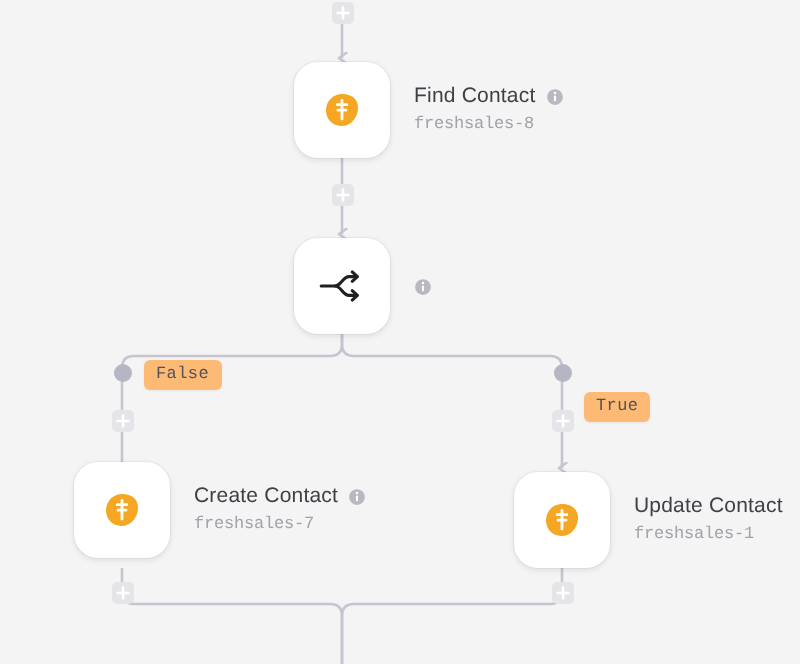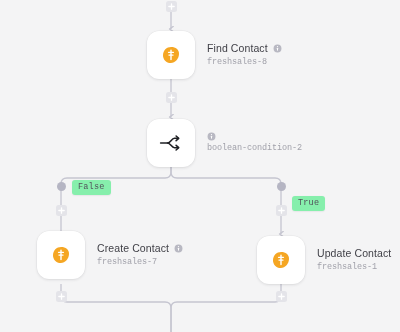--- a/index.html
+++ b/index.html
@@ -97,21 +97,21 @@
   
   .branch-dot {
     position: absolute;
     width: 9px;
     height: 9px;
     border-radius: 50%;
     background: #b5b5c3;
   }
   .branch-pill {
     position: absolute;
-    background: #86efac;
+    background: #fdba74;
     border-radius: 3px;
     padding: 2px 6px 3px 6px;
     font-family: "Liberation Mono", monospace;
     font-size: 8.5px;
     color: #52525b;
     line-height: 10px;
     letter-spacing: 0.2px;
     box-shadow: 0 0.5px 1.5px rgba(16,17,26,0.06);
   }
 </style>
@@ -215,21 +215,20 @@
       </svg>
     </div>
     <div class="node-label">
       <div class="node-title-row">
         <svg class="info-icon" viewBox="0 0 16 16">
           <circle cx="8" cy="8" r="7" fill="#b8b8c2"></circle>
           <rect x="7.1" y="6.6" width="1.8" height="5.2" rx="0.8" fill="#ffffff"></rect>
           <circle cx="8" cy="4.5" r="1.1" fill="#ffffff"></circle>
         </svg>
       </div>
-      <span class="node-sub">boolean-condition-2</span>
     </div>
   </div>
 
   <div class="node" style="left:37px; top:231px;">
     <div class="node-card">
       <svg class="fs-icon" viewBox="0 0 24 24">
         <path d="M12.2,2.4 C17.6,2.4 21.6,5.4 21.6,10.6 C21.6,16.6 17.2,21.6 11.6,21.6
                  C6.2,21.6 2.4,17.6 2.4,12.2 C2.4,6.6 6.6,2.4 12.2,2.4 Z" fill="#f5a623"></path>
         <path d="M12,6.2 L12,17.4 M9.1,8.8 L14.9,8.8 M9.6,12.1 L14.4,12.1" stroke="#ffffff" stroke-width="1.7" stroke-linecap="round"></path>
       </svg>

